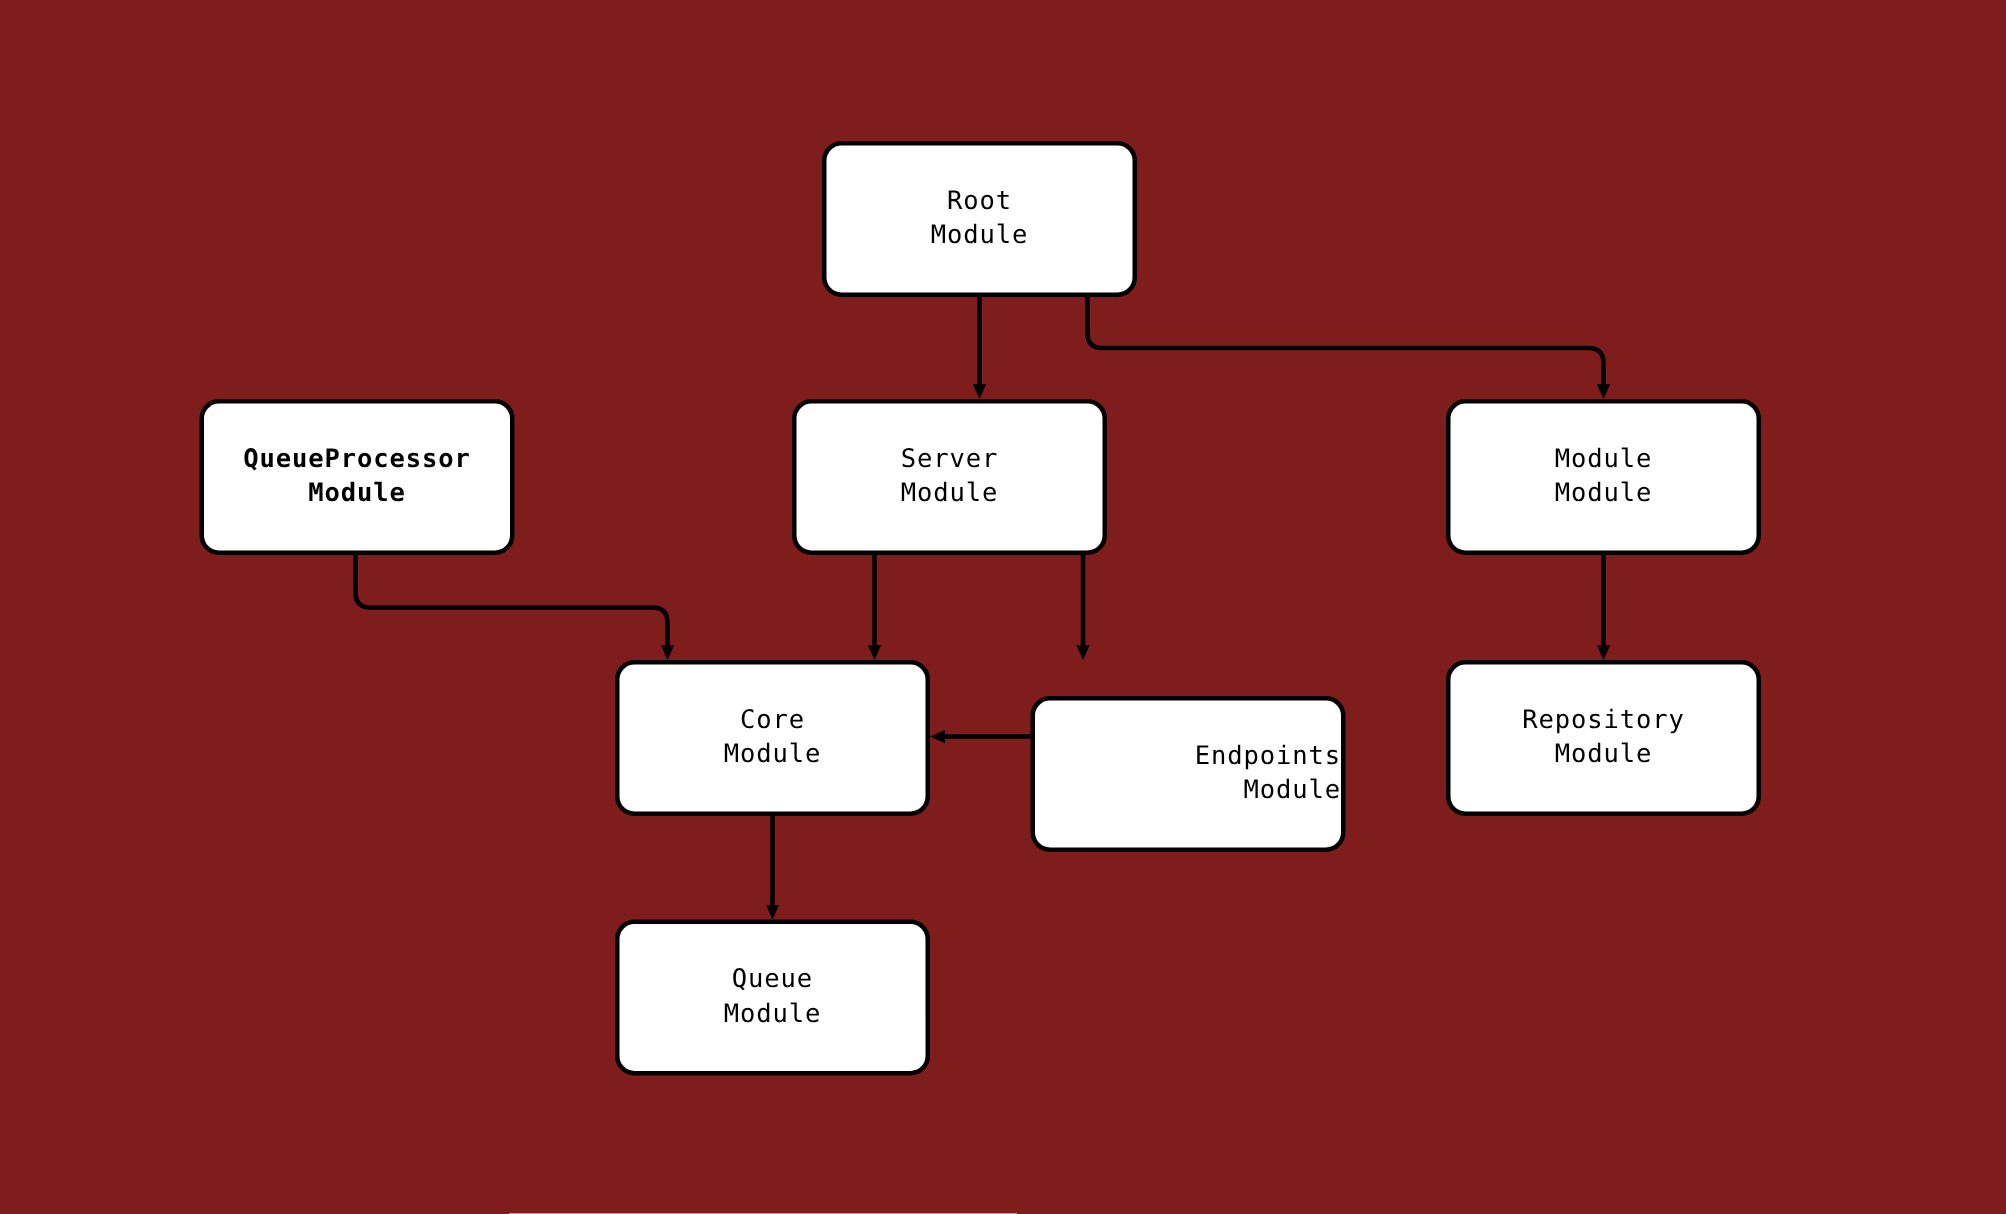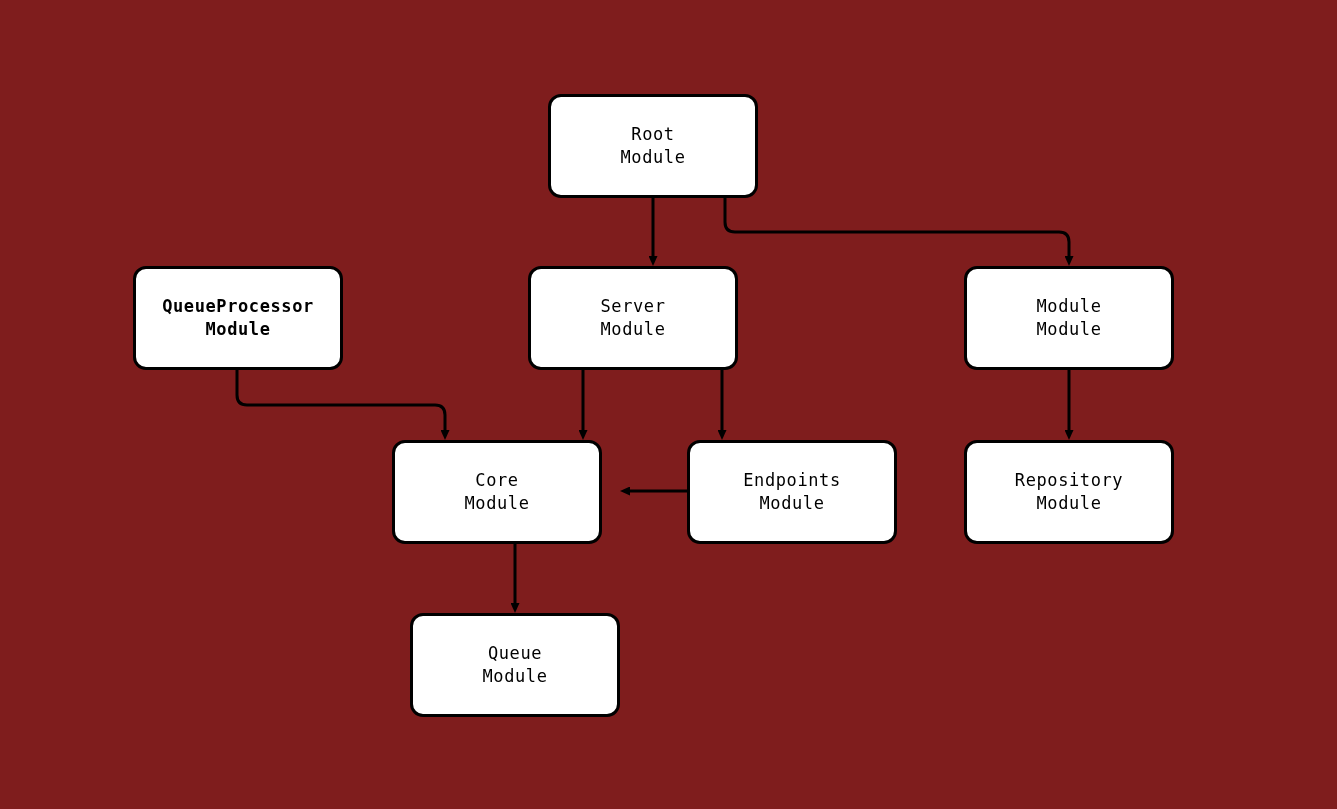--- a/index.html
+++ b/index.html
@@ -79,25 +79,25 @@
         <div class="node-line">Module</div>
       </div>
       <div class="node" style="left: 528px; top: 266px; width: 210px; height: 104px; border-color: rgb(0, 0, 0); background: rgb(255, 255, 255); border-width: 3px;">
         <div class="node-line">Server</div>
         <div class="node-line">Module</div>
       </div>
       <div class="node" style="left: 964px; top: 266px; width: 210px; height: 104px; border-color: rgb(0, 0, 0); background: rgb(255, 255, 255); border-width: 3px;">
         <div class="node-line">Module</div>
         <div class="node-line">Module</div>
       </div>
-      <div class="node" style="left: 392px; top: 440px; width: 210px; height: 104px; border-color: rgb(0, 0, 0); background: rgb(255, 255, 255); border-width: 3px;">
+      <div class="node" style="left: 410px; top: 440px; width: 210px; height: 104px; border-color: rgb(0, 0, 0); background: rgb(255, 255, 255); border-width: 3px;">
         <div class="node-line">Core</div>
         <div class="node-line">Module</div>
       </div>
-      <div class="node" style="left: 687px; top: 440px; width: 210px; height: 104px; border-color: rgb(0, 0, 0); background: rgb(255, 255, 255); border-width: 3px;">
+      <div class="node" style="left: 687px; top: 464px; width: 210px; height: 104px; border-color: rgb(0, 0, 0); background: rgb(255, 255, 255); border-width: 3px; align-items: flex-end;">
         <div class="node-line">Endpoints</div>
         <div class="node-line">Module</div>
       </div>
       <div class="node" style="left: 964px; top: 440px; width: 210px; height: 104px; border-color: rgb(0, 0, 0); background: rgb(255, 255, 255); border-width: 3px;">
         <div class="node-line">Repository</div>
         <div class="node-line">Module</div>
       </div>
       <div class="node" style="left: 410px; top: 613px; width: 210px; height: 104px; border-color: rgb(0, 0, 0); background: rgb(255, 255, 255); border-width: 3px;">
         <div class="node-line">Queue</div>
         <div class="node-line">Module</div>

